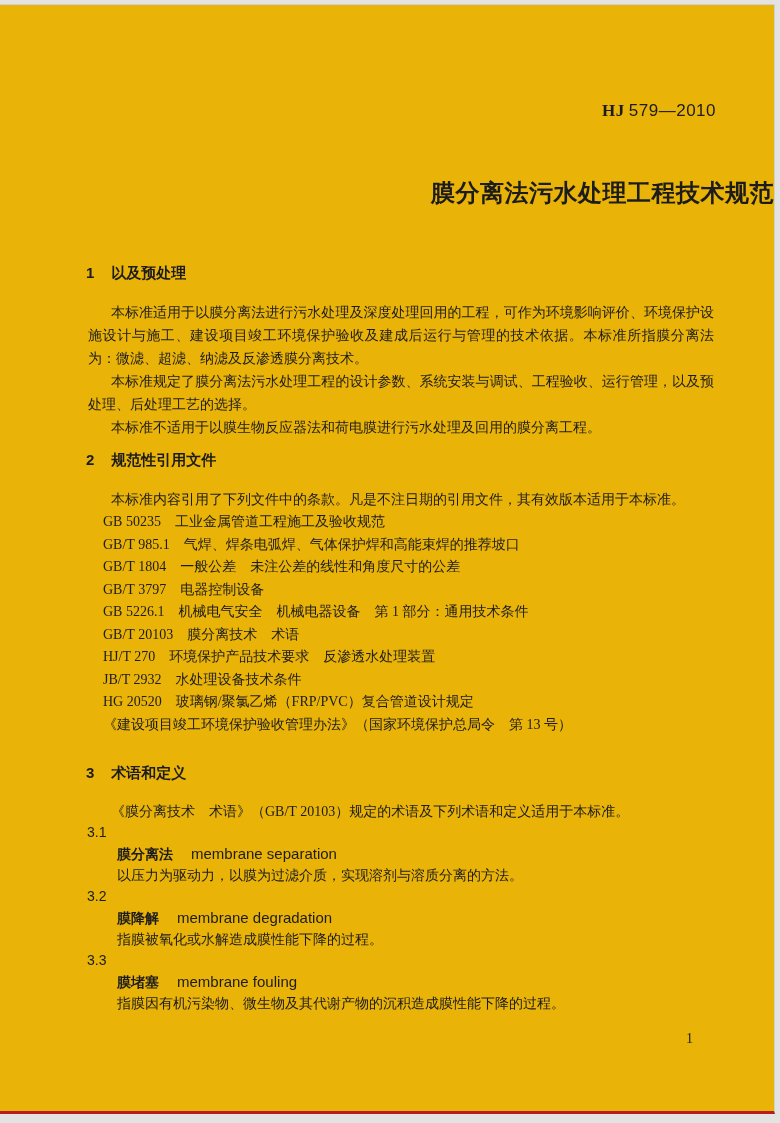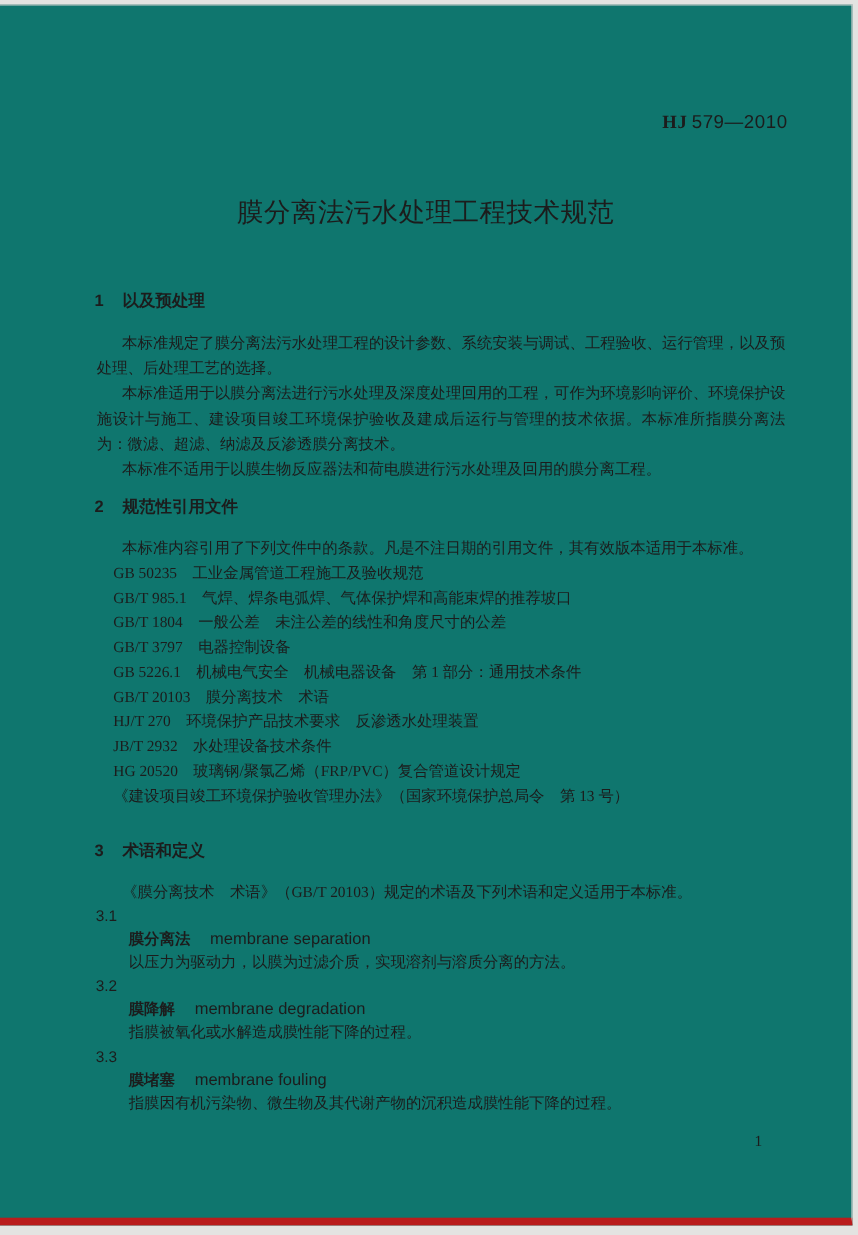--- a/index.html
+++ b/index.html
@@ -7,24 +7,24 @@
     width:780px;height:1123px;
     background:#e3e3e1;
     font-family:"Liberation Serif","DejaVu Serif",serif;
     color:#1c1c1c;
     position:relative;
     overflow:hidden;
   }
   .page{
     position:absolute;
     left:0; top:4px; right:5px; bottom:9px;
-    background:#0f766e;
+    background:#eab308;
     border-top:1px solid #cfcfcd;
     border-right:1px solid #cfcfcd;
-    border-bottom:7px solid #b91c1c;
+    border-bottom:3px solid #b91c1c;
   }
   .abs{position:absolute;}
 
   
   .std-no{
     top:96px; right:58px;
     font-size:17px;
     letter-spacing:0.5px;
     white-space:nowrap;
   }
@@ -33,23 +33,23 @@
     font-weight:bold;
   }
   .std-no .no{
     font-family:"Liberation Sans","DejaVu Sans",sans-serif;
     margin-left:4px;
   }
 
   
   .doc-title{
     top:172px; left:0; width:100%;
-    text-align:center;
+    text-align:right;
     font-family:"Liberation Sans","DejaVu Sans",sans-serif;
-    font-weight:normal;
+    font-weight:bold;
     font-size:24px;
     letter-spacing:0.5px;
   }
 
   .block{ left:88px; width:626px; }
 
   
   .sec-h{
     margin-left:-2px;
     font-family:"Liberation Sans","DejaVu Sans",sans-serif;
@@ -108,22 +108,22 @@
   <div class="abs std-no">
     <span class="hj">HJ</span><span class="no">579—2010</span>
   </div>
 
   <div class="abs doc-title">膜分离法污水处理工程技术规范</div>
 
   <div class="abs block sec-h" style="top:259px;">
     <span class="sec-num">1</span><span>以及预处理</span>
   </div>
   <div class="abs block para" style="top:296px;">
+    <p>本标准适用于以膜分离法进行污水处理及深度处理回用的工程，可作为环境影响评价、环境保护设施设计与施工、建设项目竣工环境保护验收及建成后运行与管理的技术依据。本标准所指膜分离法为：微滤、超滤、纳滤及反渗透膜分离技术。</p>
     <p>本标准规定了膜分离法污水处理工程的设计参数、系统安装与调试、工程验收、运行管理，以及预处理、后处理工艺的选择。</p>
-    <p>本标准适用于以膜分离法进行污水处理及深度处理回用的工程，可作为环境影响评价、环境保护设施设计与施工、建设项目竣工环境保护验收及建成后运行与管理的技术依据。本标准所指膜分离法为：微滤、超滤、纳滤及反渗透膜分离技术。</p>
     <p>本标准不适用于以膜生物反应器法和荷电膜进行污水处理及回用的膜分离工程。</p>
   </div>
 
   <div class="abs block sec-h" style="top:446px;">
     <span class="sec-num">2</span><span>规范性引用文件</span>
   </div>
   <div class="abs block para" style="top:483px;">
     <p class="one-line">本标准内容引用了下列文件中的条款。凡是不注日期的引用文件，其有效版本适用于本标准。</p>
   </div>
   <div class="abs block ref-list" style="top:506px;">

